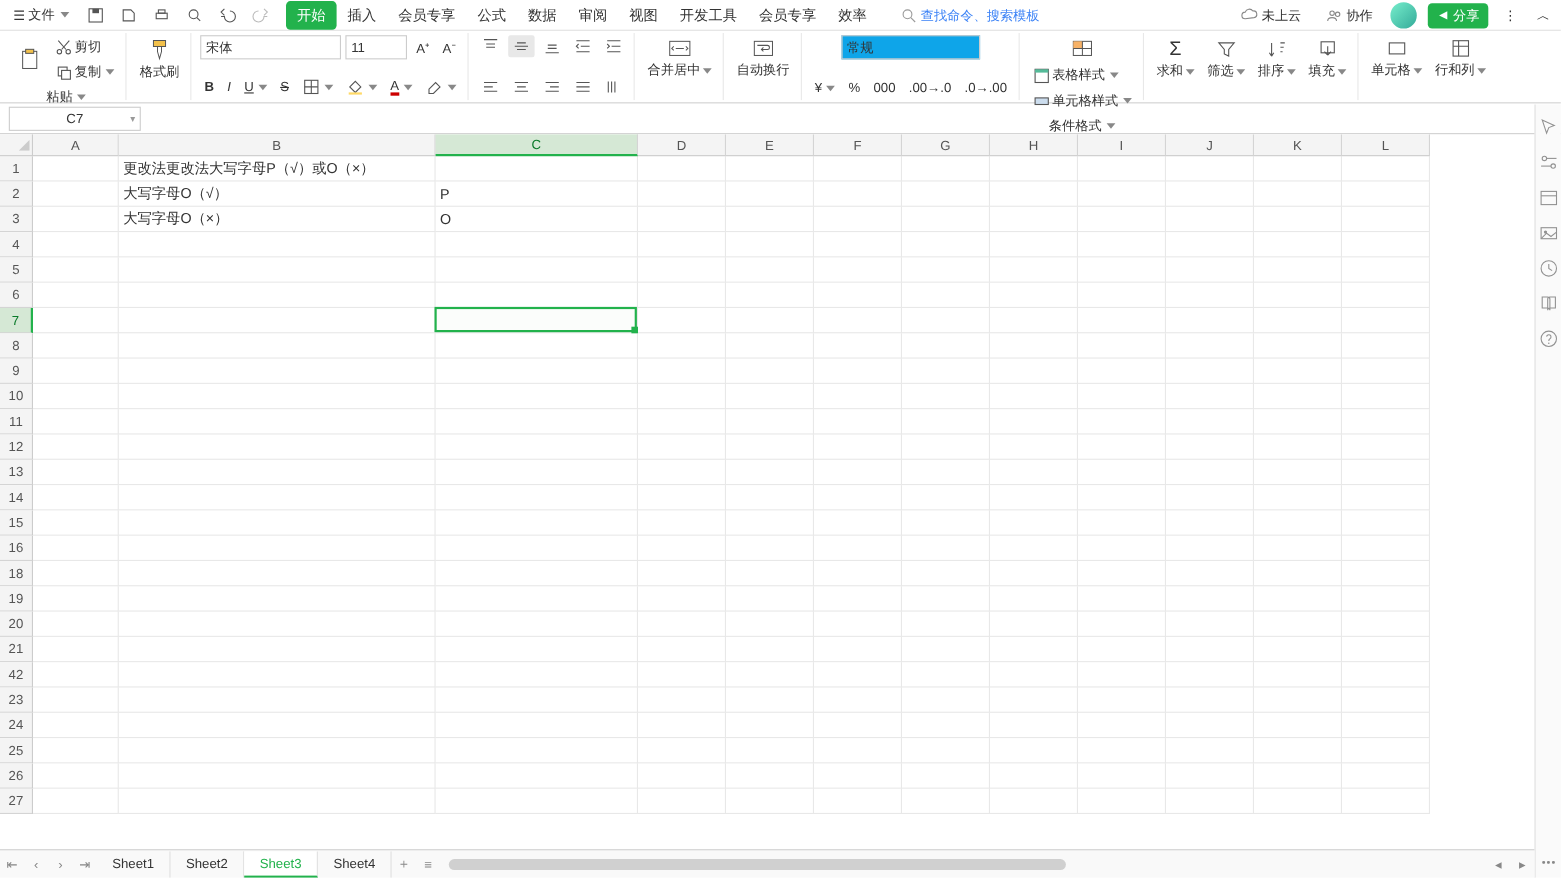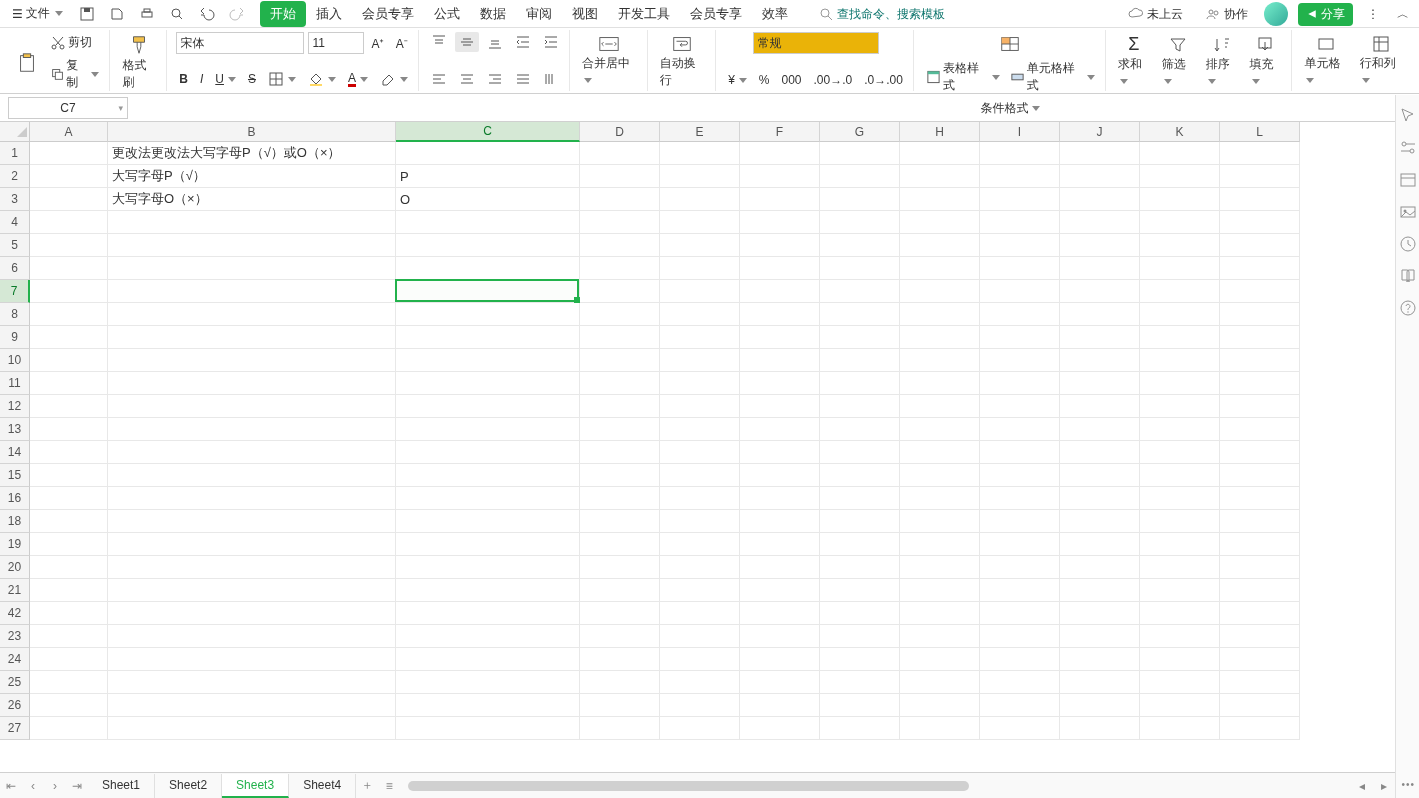--- a/index.html
+++ b/index.html
@@ -12,21 +12,21 @@
 .menutab.active{background:#22B24C;color:#fff;border-radius:4px}
 .topright{position:absolute;right:6px;top:2px;display:flex;align-items:center;gap:10px}
 .sharebtn{background:#22B24C;color:#fff;padding:3px 8px;border-radius:4px;display:flex;align-items:center;gap:3px}
 .ribbon{height:66px;border-bottom:1px solid #d0d0d0;display:flex;align-items:stretch;padding:2px 6px;gap:2px}
 .group{display:flex;flex-direction:column;align-items:center;justify-content:space-between;padding:2px 6px;border-right:1px solid #e8e8e8;gap:2px}
 .grouprow{display:flex;align-items:center;gap:4px}
 .vbtn{display:flex;flex-direction:column;align-items:center;gap:1px;padding:2px 4px;cursor:pointer;font-size:11px}
 .smbtn{padding:2px 4px;cursor:pointer;border-radius:2px;display:flex;align-items:center;gap:2px}
 .fontsel{width:128px;height:22px;border:1px solid #ccc;padding:0 4px;font-size:12px;background:#fff}
 .sizesel{width:56px;height:22px;border:1px solid #ccc;padding:0 4px;background:#fff}
-.fmtsel{width:126px;height:22px;border:1px solid #ccc;padding:0 4px;background:#eab308}
+.fmtsel{width:126px;height:22px;border:1px solid #ccc;padding:0 4px;background:#0ea5e9}
 .namebar{height:28px;border-bottom:1px solid #d0d0d0;display:flex;align-items:center}
 .namebox{width:120px;height:22px;border:1px solid #ccc;margin:0 8px;text-align:center;background:#fff;display:flex;align-items:center;justify-content:center;position:relative}
 .namebox .dd{position:absolute;right:4px;font-size:9px;color:#999}
 .fxwrap{display:flex;align-items:center;gap:6px;flex:1;padding-right:8px}
 .fxinput{flex:1;height:22px;border:1px solid #ccc;padding:0 4px;background:#fff}
 .grid{position:absolute;top:122px;left:0;right:24px;bottom:26px;overflow:hidden}
 .colhdrs{display:flex;height:20px;position:sticky;top:0}
 .corner{width:30px;height:20px;background:#f4f4f4;border-right:1px solid #ccc;border-bottom:1px solid #ccc;display:flex;align-items:center;justify-content:flex-end;padding-right:2px}
 .ch{height:20px;background:#f4f4f4;border-right:1px solid #d4d4d4;border-bottom:1px solid #ccc;display:flex;align-items:center;justify-content:center;font-size:12px;color:#555}
 .ch.sel{background:#d5e8d5;color:#0a7a2a;border-bottom:2px solid #22B24C}
@@ -106,21 +106,21 @@
     <div class="menutab">审阅</div>
     <div class="menutab">视图</div>
     <div class="menutab">开发工具</div>
     <div class="menutab">会员专享</div>
     <div class="menutab">效率</div>
     <div class="btnf" style="margin-left: 14px; color: rgb(153, 153, 153);">
       <svg class="ico" viewBox="0 0 16 16">
         <circle cx="7" cy="7" r="4" fill="none" stroke="#999"></circle>
         <line x1="10" y1="10" x2="14" y2="14" stroke="#999"></line>
       </svg>
-      <span style="color:#0f766e">查找命令、搜索模板</span>
+      <span style="color:#3b82f6">查找命令、搜索模板</span>
     </div>
   </div>
 
 <div class="topright">
   <div class="btnf">
     <svg class="ico" viewBox="0 0 16 16">
         <path d="M4 11a3 3 0 010-6 4 4 0 017-1 3 3 0 011 6z" fill="none" stroke="#888"></path>
       </svg>
     <span>未上云</span>
   </div>
@@ -355,21 +355,21 @@
 
   <div class="group">
     <div class="vbtn">
       <svg width="22" height="20" viewBox="0 0 24 20">
           <rect x="3" y="3" width="18" height="14" fill="none" stroke="#555"></rect>
           <rect x="3" y="3" width="9" height="7" fill="#f7b267"></rect>
           <line x1="12" y1="3" x2="12" y2="17" stroke="#555"></line>
           <line x1="3" y1="10" x2="21" y2="10" stroke="#555"></line>
         </svg>
     </div>
-    <div style="display:flex;flex-direction:row;gap:2px">
+    <div style="display:flex;flex-direction:column;gap:2px">
       <div class="smbtn">
           <svg class="ico" viewBox="0 0 16 16">
             <rect x="2" y="2" width="12" height="12" fill="none" stroke="#555"></rect>
             <rect x="2" y="2" width="12" height="3" fill="#5b9"></rect>
           </svg>
           <span>表格样式</span>
           <span class="triD"></span>
         </div>
       <div class="smbtn">
           <svg class="ico" viewBox="0 0 16 16">
@@ -472,21 +472,21 @@
         <div class="cell" style="width: 80px;"></div>
         <div class="cell" style="width: 80px;"></div>
         <div class="cell" style="width: 80px;"></div>
         <div class="cell" style="width: 80px;"></div>
         <div class="cell" style="width: 80px;"></div>
         <div class="cell" style="width: 80px;"></div>
       </div>
       <div class="row">
         <div class="rh">2</div>
         <div class="cell" style="width: 78px;"></div>
-        <div class="cell" style="width: 288px;">大写字母P（√）</div>
+        <div class="cell" style="width: 288px;">大写字母O（√）</div>
         <div class="cell" style="width: 184px;">P</div>
         <div class="cell" style="width: 80px;"></div>
         <div class="cell" style="width: 80px;"></div>
         <div class="cell" style="width: 80px;"></div>
         <div class="cell" style="width: 80px;"></div>
         <div class="cell" style="width: 80px;"></div>
         <div class="cell" style="width: 80px;"></div>
         <div class="cell" style="width: 80px;"></div>
         <div class="cell" style="width: 80px;"></div>
         <div class="cell" style="width: 80px;"></div>

